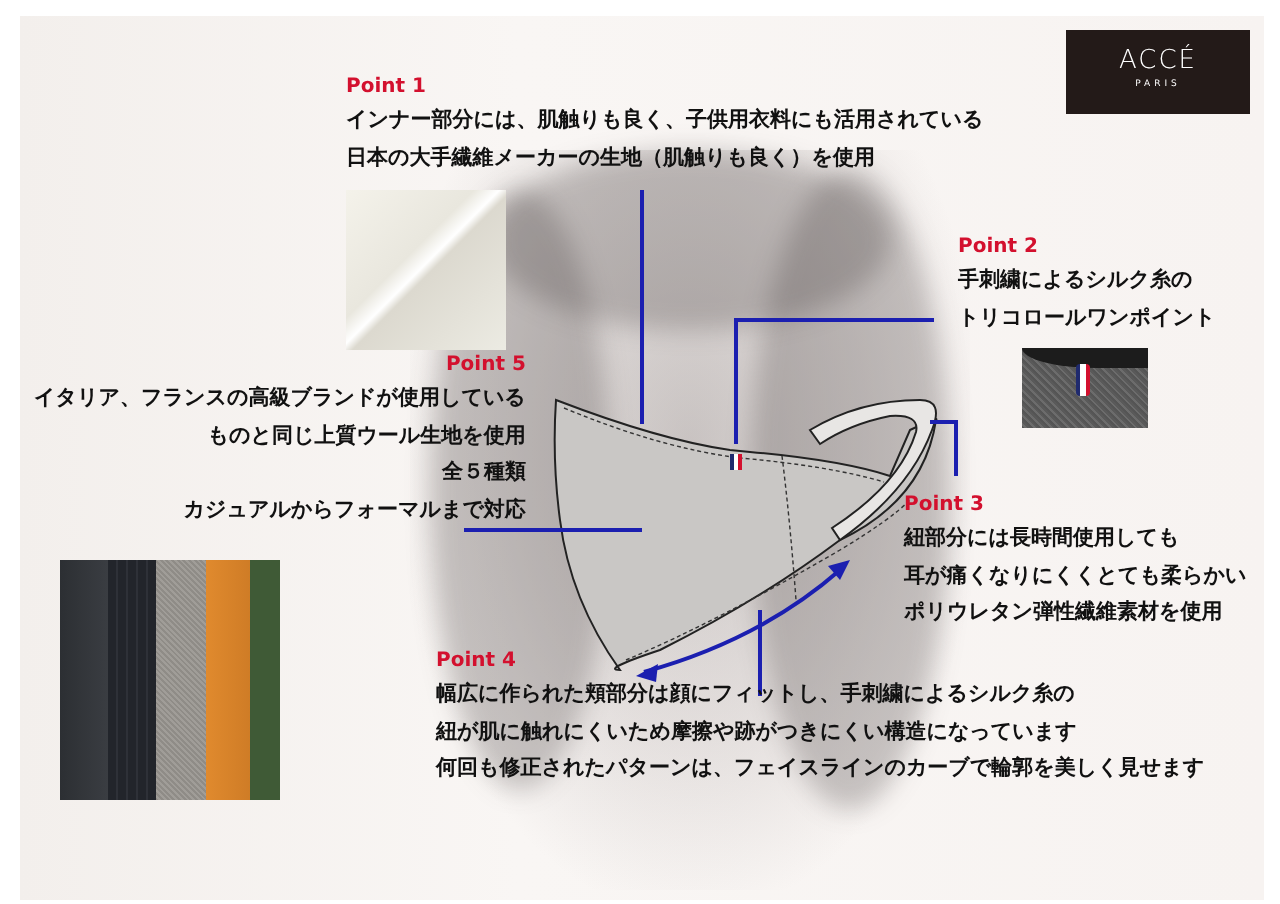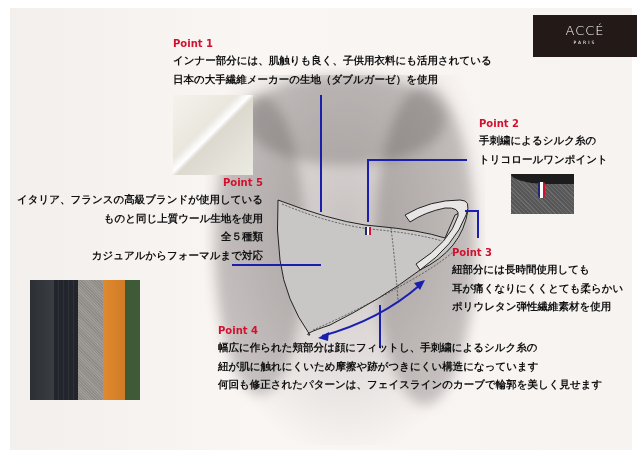--- a/index.html
+++ b/index.html
@@ -3,21 +3,21 @@
 <meta charset="utf-8">
 <style>
   html, body { margin: 0; padding: 0; background: #ffffff; }
   body { width: 640px; height: 452px; position: relative; overflow: hidden;
          font-family: "DejaVu Sans", "Liberation Sans", sans-serif; }
   .panel { position: absolute; left: 10px; top: 8px; width: 622px; height: 442px;
            background: linear-gradient(90deg, #f3efec 0%, #f9f6f4 40%, #f7f3f1 100%); }
   .photo-bg { position: absolute; left: 205px; top: 75px; width: 280px; height: 370px;
               background: radial-gradient(ellipse at 50% 40%, rgba(110,100,100,0.35) 0%, rgba(150,140,140,0.22) 45%, rgba(240,236,234,0) 75%); }
   .hair { position: absolute; border-radius: 50%; background: rgba(60,50,50,0.25); filter: blur(6px); }
-  .logo { position: absolute; left: 533px; top: 15px; width: 104px; height: 42px; background: #231a18;
+  .logo { position: absolute; left: 533px; top: 15px; width: 92px; height: 42px; background: #231a18;
           color: #fff; text-align: center; }
   .logo .brand { font-family: "DejaVu Sans", sans-serif; font-size: 13px; letter-spacing: 1px; margin-top: 8px; font-weight: 300; }
   .logo .sub { font-size: 4.5px; letter-spacing: 2px; margin-top: 2px; }
   .point { position: absolute; }
   .point .title { color: #d3102e; font-weight: bold; font-size: 10px; line-height: 14px;
                   font-family: "DejaVu Sans", sans-serif; }
   .point .line { color: #111; font-weight: bold; font-size: 10.5px; line-height: 18.5px; white-space: nowrap; }
   .gauze { position: absolute; left: 173px; top: 95px; width: 80px; height: 80px;
            background: linear-gradient(135deg, #f4f2ea 0%, #e9e7de 40%, #ffffff 48%, #dcd9cf 52%, #ecebe3 100%); }
   .knit { position: absolute; left: 511px; top: 174px; width: 63px; height: 40px;
@@ -85,21 +85,21 @@
   <div style="flex:1.1;background:linear-gradient(90deg,#2c2f33,#3a3d42)"></div>
   <div style="flex:1.1;background:repeating-linear-gradient(90deg,#22252b 0 4px,#2e3138 4px 5px)"></div>
   <div style="flex:1.1;background:repeating-linear-gradient(45deg,#8f8c87 0 1px,#a09d98 1px 2px)"></div>
   <div style="flex:1;background:linear-gradient(90deg,#e08a2e,#cf7c26)"></div>
   <div style="flex:0.7;background:#3f5a36"></div>
 </div>
 
 <div class="point" style="left:173px;top:37px;">
   <div class="title">Point 1</div>
   <div class="line">インナー部分には、肌触りも良く、子供用衣料にも活用されている</div>
-  <div class="line">日本の大手繊維メーカーの生地（ダブルガーゼ）を使用</div>
+  <div class="line">日本の大手繊維メーカーの生地（肌触りも良く）を使用</div>
 </div>
 
 <div class="point" style="left:479px;top:117px;">
   <div class="title">Point 2</div>
   <div class="line">手刺繍によるシルク糸の</div>
   <div class="line">トリコロールワンポイント</div>
 </div>
 
 <div class="point" style="left:452px;top:246px;">
   <div class="title">Point 3</div>

